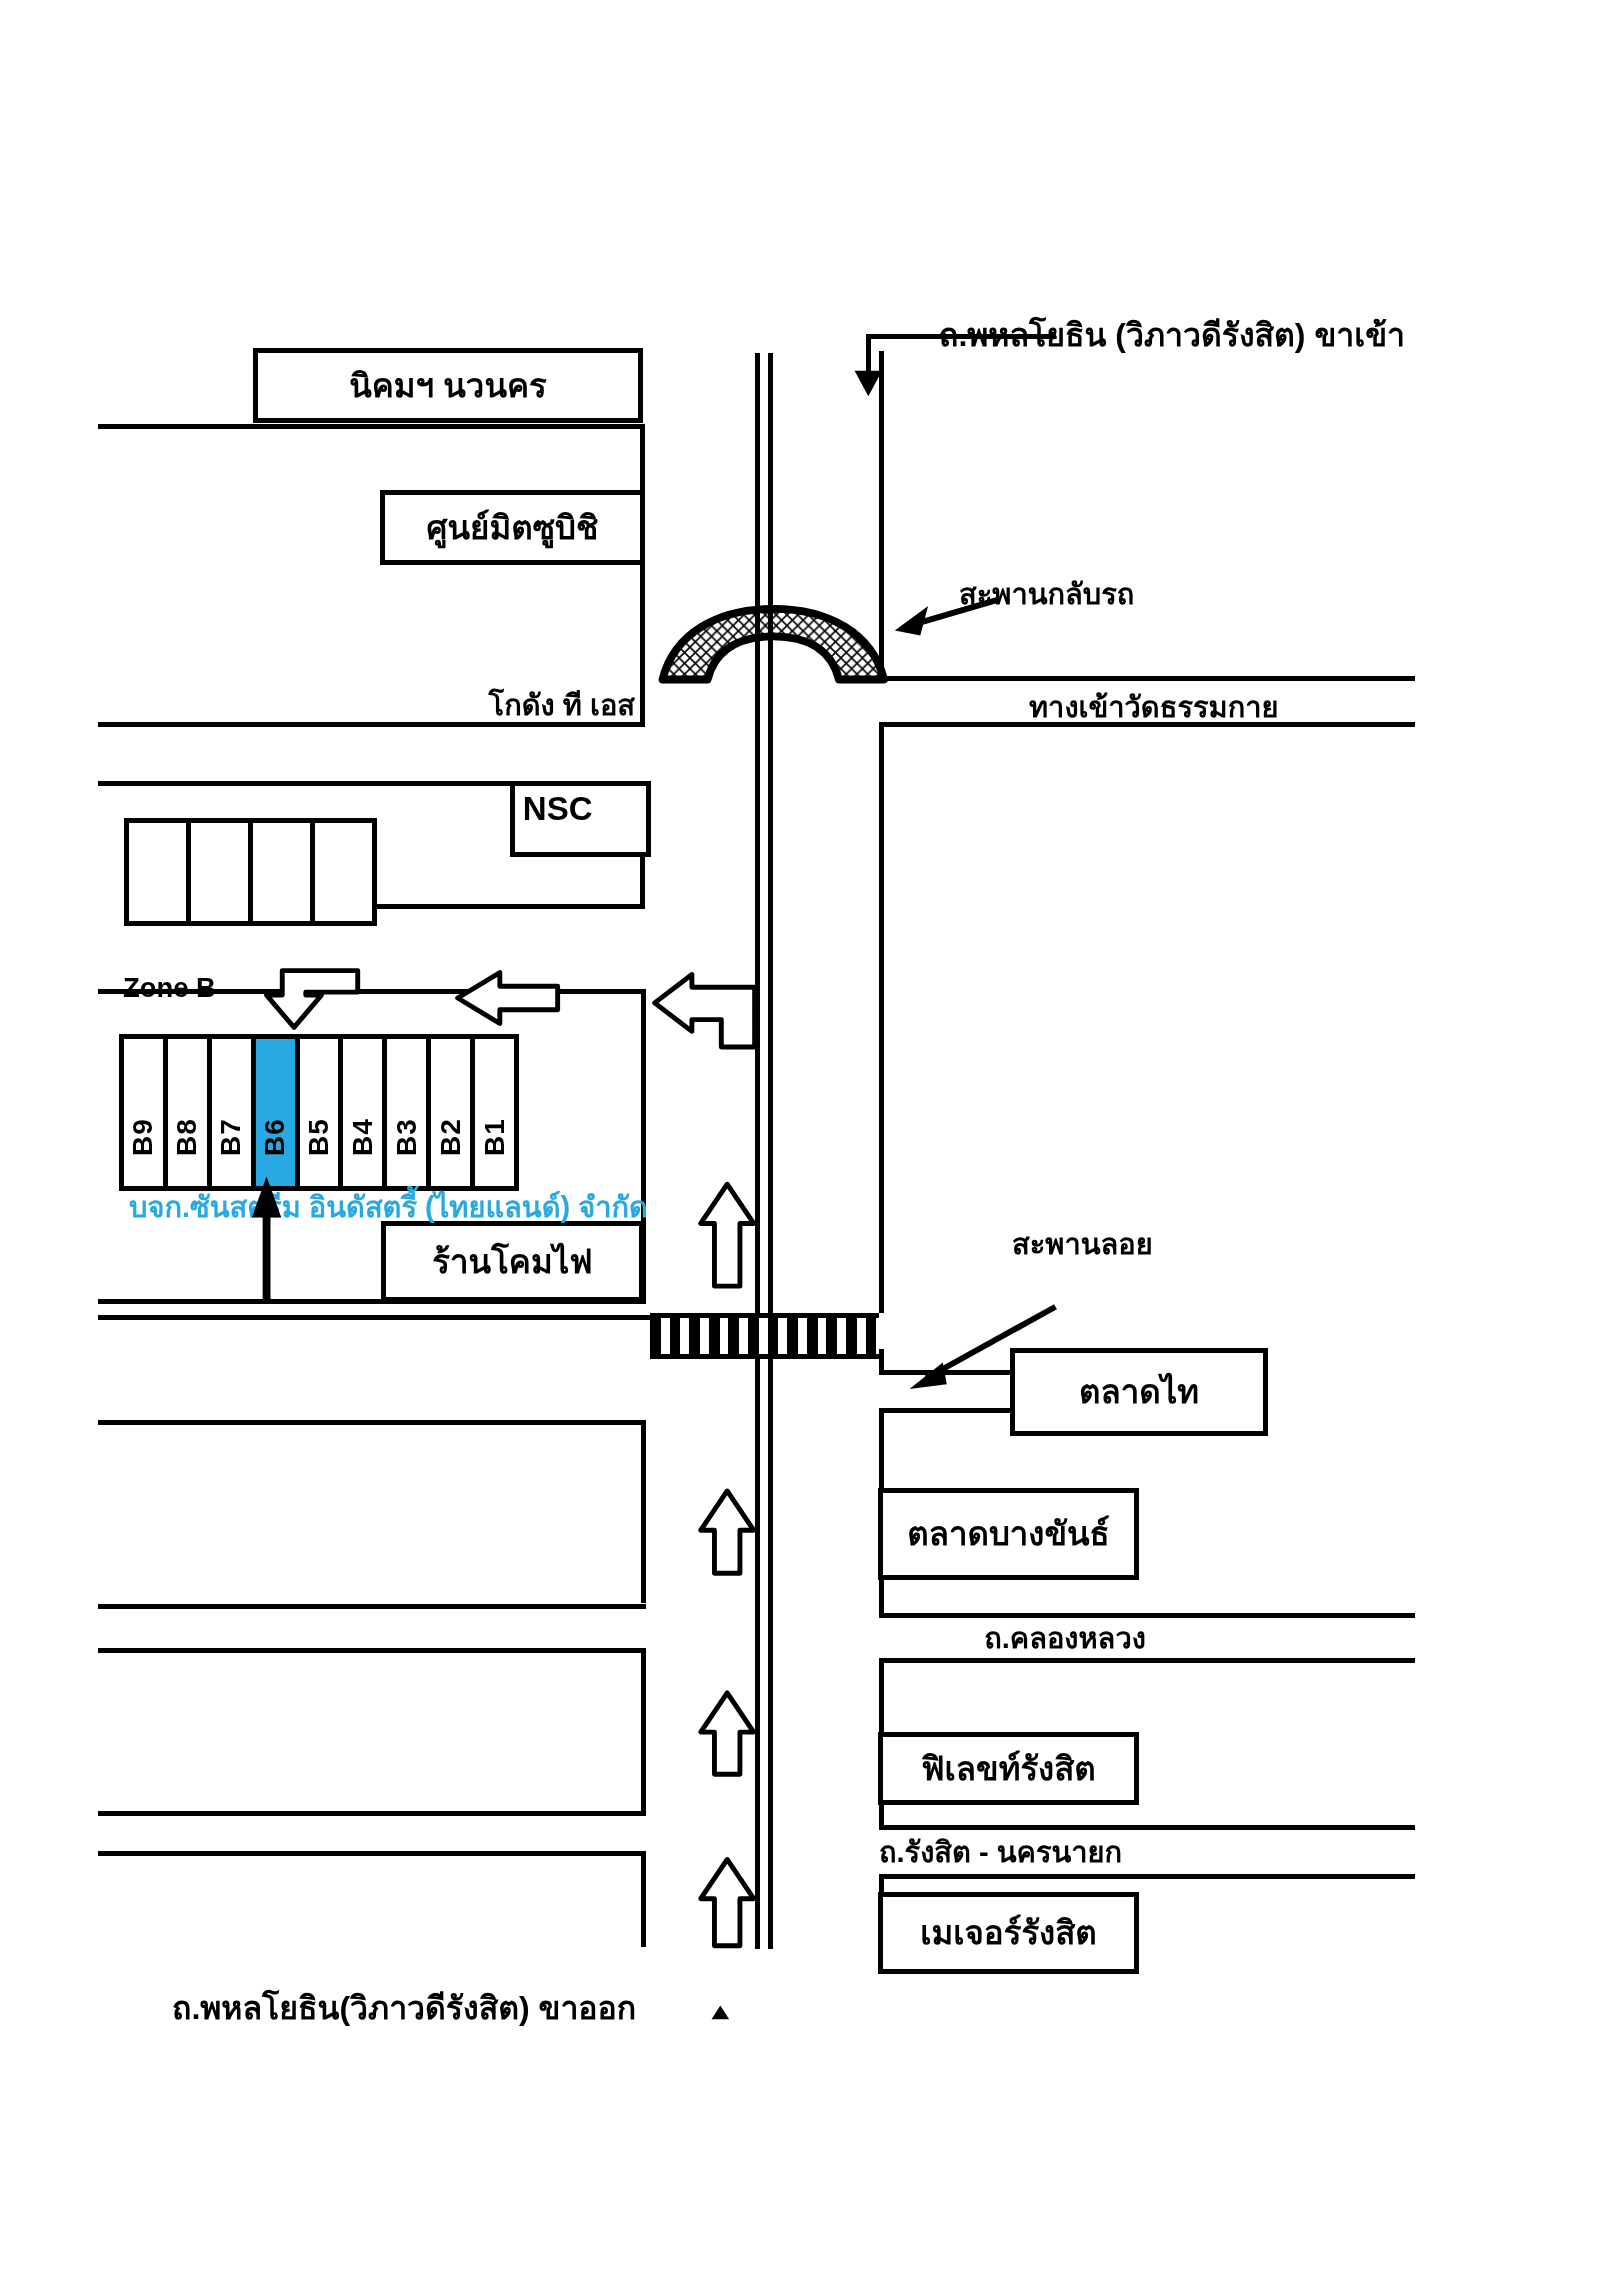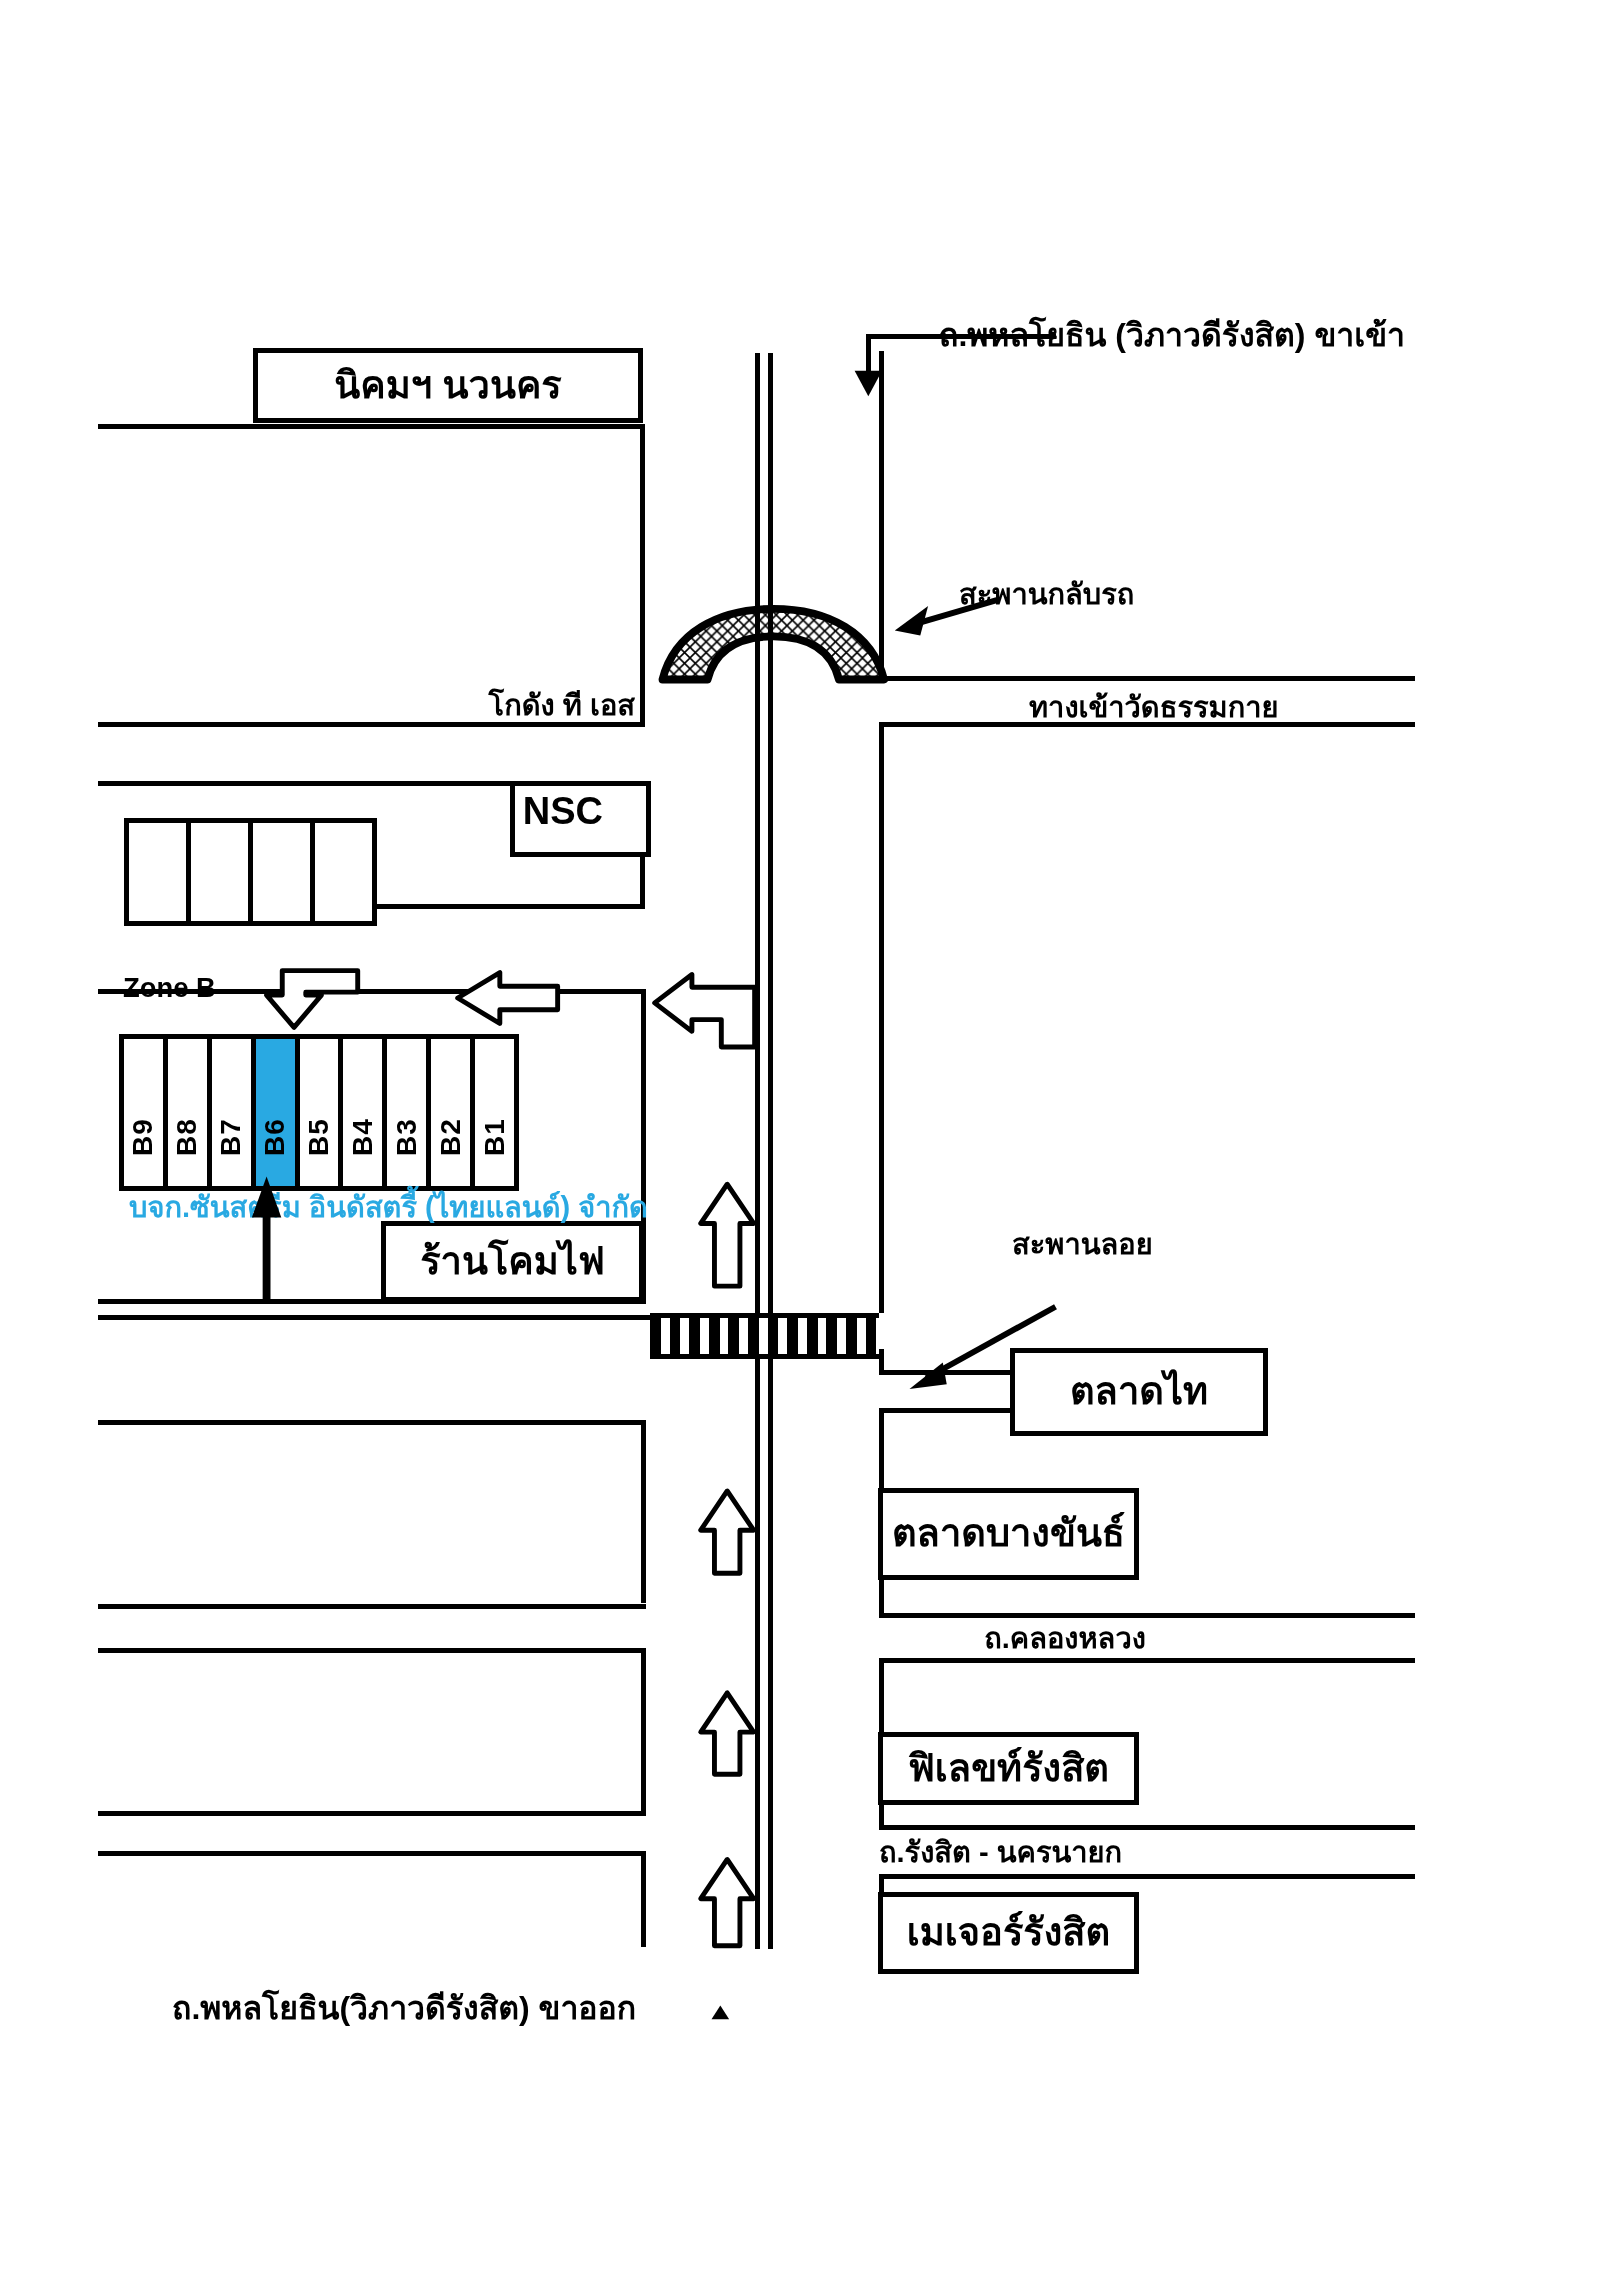--- a/index.html
+++ b/index.html
@@ -6,21 +6,21 @@
   #canvas{
     position:relative;width:1621px;height:2293px;background:#ffffff;
     font-family:"Liberation Sans","DejaVu Sans",sans-serif;color:#000;
     overflow:hidden;
   }
   .hline{position:absolute;height:4.9px;background:#000;}
   .vline{position:absolute;width:4.9px;background:#000;}
   .box{
     position:absolute;border:5.9px solid #000;background:#fff;
     display:flex;align-items:center;justify-content:center;
-    font-weight:bold;font-size:38px;text-align:right;line-height:1.25;
+    font-weight:bold;font-size:33px;text-align:right;line-height:1.25;
   }
   .lbl{position:absolute;font-weight:bold;font-size:29px;white-space:nowrap;}
   .title-wrap{position:absolute;left:0;top:165px;width:1568px;text-align:center;
     font-weight:bold;font-size:35px;line-height:1.8;}
   
   #zoneb-strip{
     position:absolute;left:119px;top:1034px;width:390px;height:147px;
     border:5.9px solid #000;background:#fff;display:flex;
   }
   .slot{position:relative;flex:1 1 0;border-right:5.9px solid #000;background:#fff;}
@@ -86,20 +86,23 @@
   <div class="hline" style="left:879px;top:1825px;width:536px;"></div>
   <div class="hline" style="left:879px;top:1874px;width:536px;"></div>
 
   <div class="hline" style="left:868px;top:334px;width:188px;"></div>
   <div class="vline" style="left:866px;top:334px;height:43px;"></div>
 
   <div class="box" style="left:253px;top:348px;width:380px;height:65px;">
     <span>นิคมฯ นวนคร</span>
   </div>
 
+  <div class="box" style="left:380px;top:490px;width:255px;height:65px;">
+    <span>ศูนย์มิตซูบิชิ</span>
+  </div>
 
   <div class="box" style="left:510px;top:781px;width:123px;height:64px;justify-content:flex-start;align-items:flex-start;padding:2px 0 0 7.8px;">
     <span>NSC</span>
   </div>
 
   <div class="small-row">
     <div class="small-cell"></div>
     <div class="small-cell"></div>
     <div class="small-cell"></div>
     <div class="small-cell"></div>

